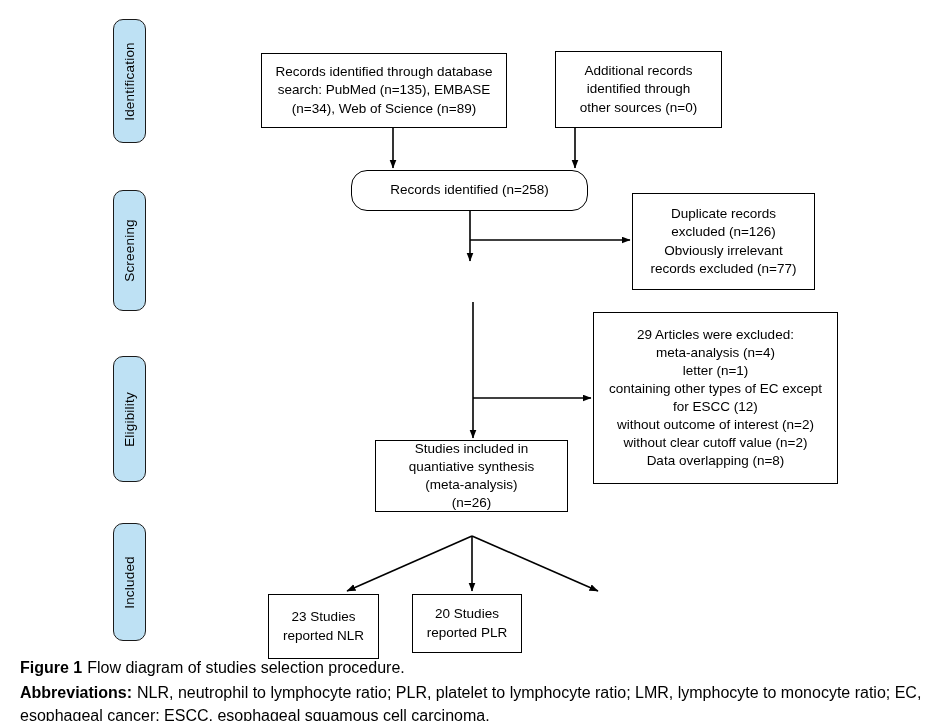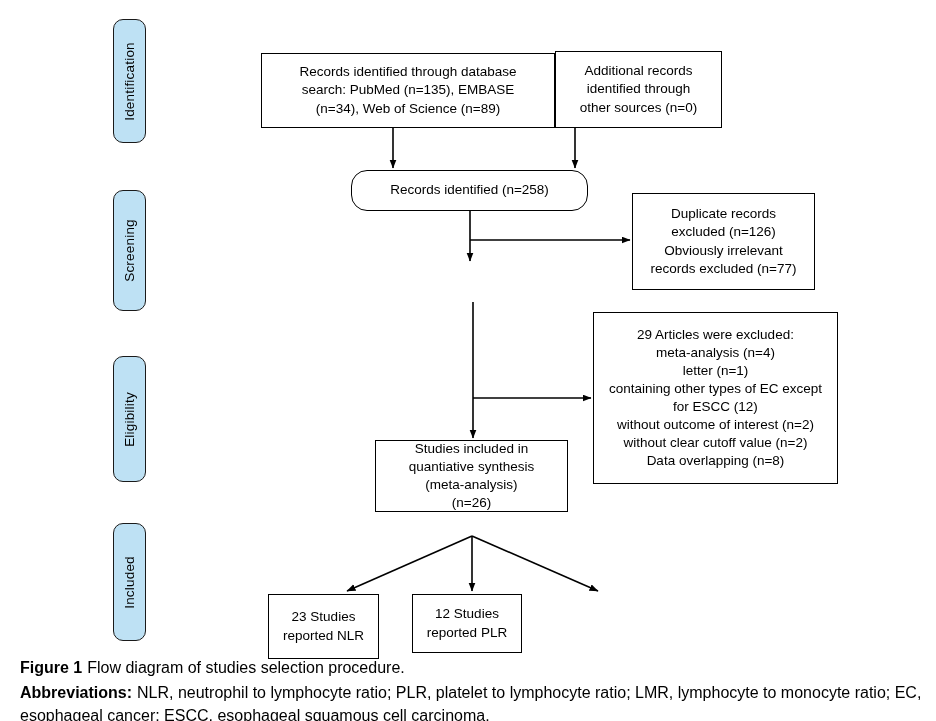--- a/index.html
+++ b/index.html
@@ -80,21 +80,21 @@
   <div class="stage" style="top:190px;height:121px;">
     <span>Screening</span>
   </div>
   <div class="stage" style="top:356px;height:126px;">
     <span>Eligibility</span>
   </div>
   <div class="stage" style="top:523px;height:118px;">
     <span>Included</span>
   </div>
 
-  <div class="box" style="left:261px;top:53px;width:294px;height:75px;">
+  <div class="box" style="left:261px;top:53px;width:246px;height:75px;">
     <span>Records identified through database
 search: PubMed (n=135), EMBASE
 (n=34), Web of Science (n=89)</span>
   </div>
   <div class="box" style="left:555px;top:51px;width:167px;height:77px;">
     <span>Additional records
 identified through
 other sources (n=0)</span>
   </div>
   <div class="box" style="left:351px;top:170px;width:237px;height:41px;border-radius:16px;">
@@ -120,21 +120,21 @@
     <span>Studies included in
 quantiative synthesis
 (meta-analysis)
 (n=26)</span>
   </div>
   <div class="box" style="left:268px;top:594px;width:111px;height:65px;align-items:center;">
     <span>23 Studies
 reported NLR</span>
   </div>
   <div class="box" style="left:412px;top:594px;width:110px;height:59px;">
-    <span>12 Studies
+    <span>20 Studies
 reported PLR</span>
   </div>
 
   <div class="caption">
     <p>
       <span class="lbl">Figure 1</span><span>Flow diagram of studies selection procedure.</span>
     </p>
     <p>
       <span class="lbl">Abbreviations:</span><span>NLR, neutrophil to lymphocyte ratio; PLR, platelet to lymphocyte ratio; LMR, lymphocyte to monocyte ratio; EC, esophageal cancer; ESCC, esophageal squamous cell carcinoma.</span>
     </p>

